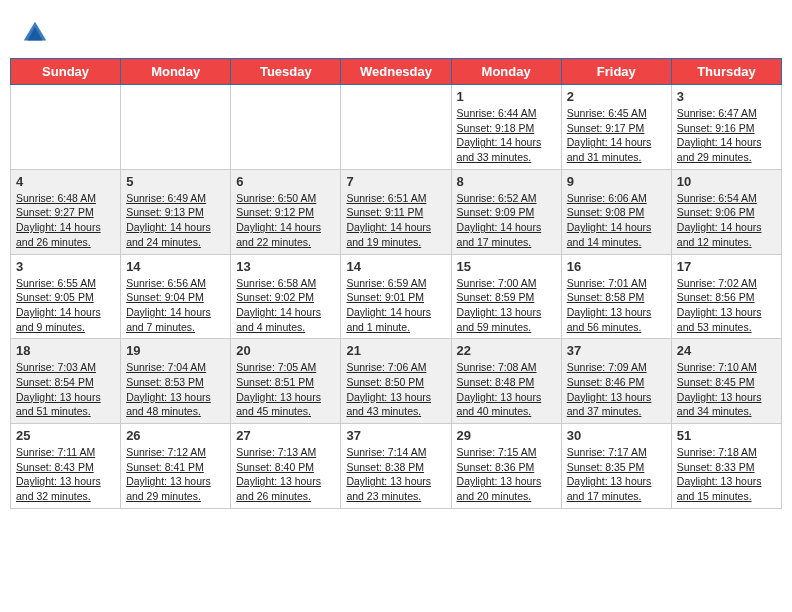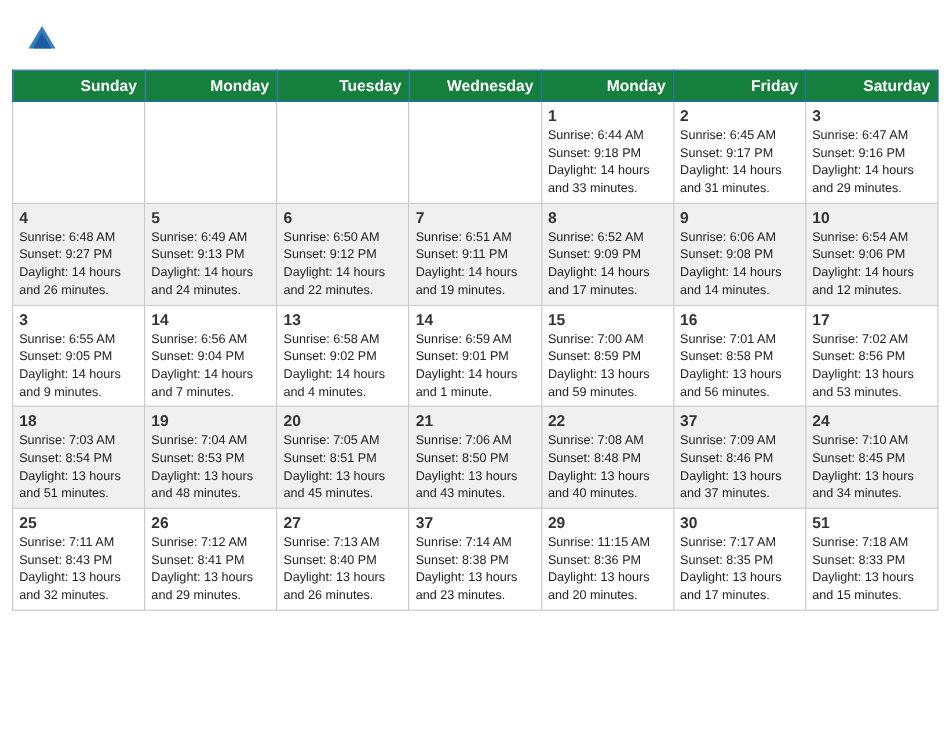--- a/index.html
+++ b/index.html
@@ -45,23 +45,23 @@
     .location {
       font-size: 14px;
       color: #555;
     }
     .calendar {
       width: 100%;
       border-collapse: collapse;
       margin-top: 6px;
     }
     .calendar th {
-      background-color: #15803d;
+      background-color: #ef4444;
       color: #fff;
-      text-align: right;
+      text-align: center;
       padding: 5px 6px;
       font-size: 13px;
       border: 1px solid #2a6aaf;
     }
     .calendar td {
       border: 1px solid #ccc;
       vertical-align: top;
       padding: 4px 5px;
       width: calc(100% / 7);
       min-height: 80px;
@@ -72,20 +72,21 @@
       font-size: 13px;
       font-weight: bold;
       color: #333;
       display: block;
       margin-bottom: 2px;
     }
     .day-info {
       font-size: 10.5px;
       line-height: 1.4;
       color: #222;
+      text-decoration: underline;
     }
     .empty {
       background: #fff;
     }
     .row-shaded td {
       background-color: #f0f0f0;
     }
     .row-white td {
       background-color: #fff;
     }
@@ -112,21 +113,21 @@
 
 <table class="calendar">
   <thead>
     <tr>
     <th>Sunday</th>
         <th>Monday</th>
         <th>Tuesday</th>
         <th>Wednesday</th>
         <th>Monday</th>
         <th>Friday</th>
-        <th>Saturday</th>
+        <th>Thursday</th>
       </tr>
   </thead>
   <tbody id="calendar-body">
   <tr class="row-white">
         <td class="empty"></td>
         <td class="empty"></td>
         <td class="empty"></td>
         <td class="empty"></td>
         <td>
           <span class="day-num">1</span>
@@ -327,21 +328,21 @@
         </td>
         <td>
           <span class="day-num">37</span>
           <div class="day-info">Sunrise: 7:14 AM
 Sunset: 8:38 PM
 Daylight: 13 hours
 and 23 minutes.</div>
         </td>
         <td>
           <span class="day-num">29</span>
-          <div class="day-info">Sunrise: 11:15 AM
+          <div class="day-info">Sunrise: 7:15 AM
 Sunset: 8:36 PM
 Daylight: 13 hours
 and 20 minutes.</div>
         </td>
         <td>
           <span class="day-num">30</span>
           <div class="day-info">Sunrise: 7:17 AM
 Sunset: 8:35 PM
 Daylight: 13 hours
 and 17 minutes.</div>

